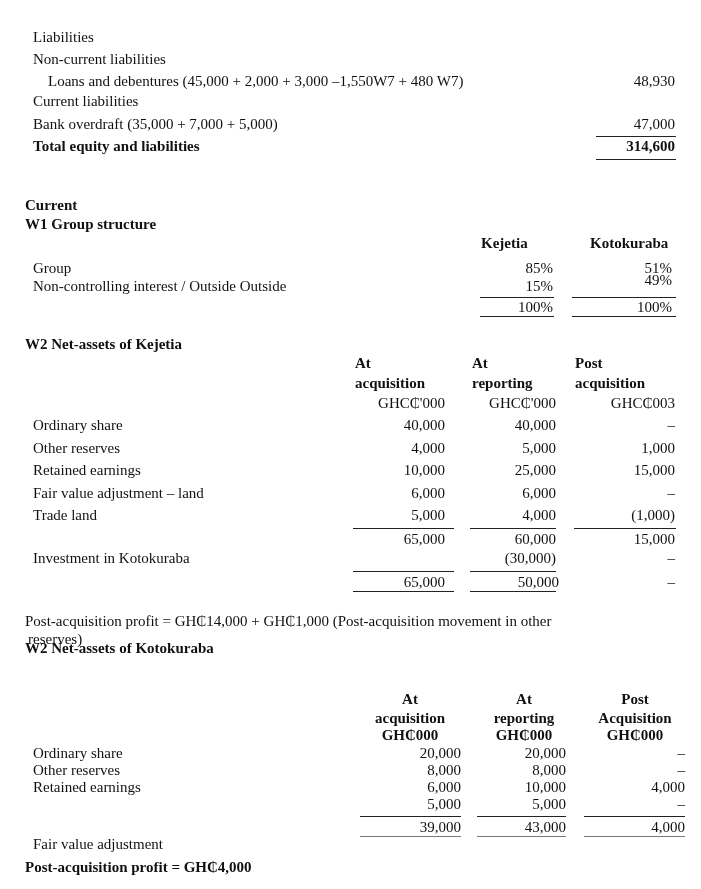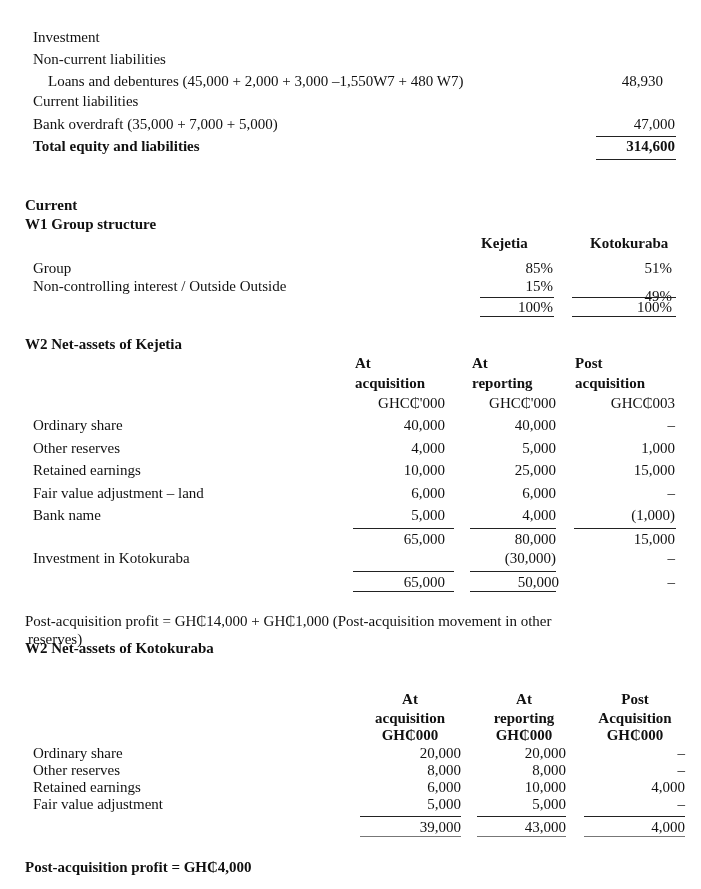--- a/index.html
+++ b/index.html
@@ -10,42 +10,42 @@
   }
   .abs { position: absolute; white-space: nowrap; }
   .r { text-align: right; }
   .c { text-align: center; }
   .b { font-weight: bold; }
   .rule { position: absolute; height: 0; border-top: 1px solid #222; }
 </style>
 </head>
 <body>
 
-<div class="abs" style="left:33px;top:29px">Investment</div>
+<div class="abs" style="left:33px;top:29px">Liabilities</div>
 <div class="abs" style="left:33px;top:51px">Non-current liabilities</div>
 <div class="abs" style="left:48px;top:73px">Loans and debentures (45,000 + 2,000 + 3,000 –1,550W7 + 480 W7)</div>
-<div class="abs r" style="right:38px;top:73px">48,930</div>
+<div class="abs r" style="right:26px;top:73px">48,930</div>
 <div class="abs" style="left:33px;top:93px">Current liabilities</div>
 <div class="abs" style="left:33px;top:116px">Bank overdraft (35,000 + 7,000 + 5,000)</div>
 <div class="abs r" style="right:26px;top:116px">47,000</div>
 <div class="rule" style="left:596px;width:80px;top:136px"></div>
 <div class="abs b" style="left:33px;top:138px">Total equity and liabilities</div>
 <div class="abs r b" style="right:26px;top:138px">314,600</div>
 <div class="rule" style="left:596px;width:80px;top:159px"></div>
 
 <div class="abs b" style="left:25px;top:197px">Current</div>
 <div class="abs b" style="left:25px;top:216px">W1 Group structure</div>
 <div class="abs b" style="left:481px;top:235px">Kejetia</div>
 <div class="abs b" style="left:590px;top:235px">Kotokuraba</div>
 <div class="abs" style="left:33px;top:260px">Group</div>
 <div class="abs r" style="right:148px;top:260px">85%</div>
 <div class="abs r" style="right:29px;top:260px">51%</div>
 <div class="abs" style="left:33px;top:278px">Non-controlling interest / Outside Outside</div>
 <div class="abs r" style="right:148px;top:278px">15%</div>
-<div class="abs r" style="right:29px;top:288px">49%</div>
+<div class="abs r" style="right:29px;top:272px">49%</div>
 <div class="rule" style="left:480px;width:74px;top:297px"></div>
 <div class="rule" style="left:572px;width:104px;top:297px"></div>
 <div class="abs r" style="right:148px;top:299px">100%</div>
 <div class="abs r" style="right:29px;top:299px">100%</div>
 <div class="rule" style="left:480px;width:74px;top:316px"></div>
 <div class="rule" style="left:572px;width:104px;top:316px"></div>
 
 <div class="abs b" style="left:25px;top:336px">W2 Net-assets of Kejetia</div>
 <div class="abs b" style="left:355px;top:355px">At</div>
 <div class="abs b" style="left:355px;top:375px">acquisition</div>
@@ -70,31 +70,31 @@
 <div class="abs" style="left:33px;top:462px">Retained earnings</div>
 <div class="abs r" style="right:256px;top:462px">10,000</div>
 <div class="abs r" style="right:145px;top:462px">25,000</div>
 <div class="abs r" style="right:26px;top:462px">15,000</div>
 
 <div class="abs" style="left:33px;top:485px">Fair value adjustment – land</div>
 <div class="abs r" style="right:256px;top:485px">6,000</div>
 <div class="abs r" style="right:145px;top:485px">6,000</div>
 <div class="abs r" style="right:26px;top:485px">–</div>
 
-<div class="abs" style="left:33px;top:507px">Bank name</div>
+<div class="abs" style="left:33px;top:507px">Trade land</div>
 <div class="abs r" style="right:256px;top:507px">5,000</div>
 <div class="abs r" style="right:145px;top:507px">4,000</div>
 <div class="abs r" style="right:26px;top:507px">(1,000)</div>
 
 <div class="rule" style="left:353px;width:101px;top:528px"></div>
 <div class="rule" style="left:470px;width:86px;top:528px"></div>
 <div class="rule" style="left:574px;width:102px;top:528px"></div>
 
 <div class="abs r" style="right:256px;top:531px">65,000</div>
-<div class="abs r" style="right:145px;top:531px">80,000</div>
+<div class="abs r" style="right:145px;top:531px">60,000</div>
 <div class="abs r" style="right:26px;top:531px">15,000</div>
 
 <div class="abs" style="left:33px;top:550px">Investment in Kotokuraba</div>
 <div class="abs r" style="right:145px;top:550px">(30,000)</div>
 <div class="abs r" style="right:26px;top:550px">–</div>
 
 <div class="rule" style="left:353px;width:101px;top:571px"></div>
 <div class="rule" style="left:470px;width:86px;top:571px"></div>
 <div class="abs r" style="right:256px;top:574px">65,000</div>
 <div class="abs r" style="right:142px;top:574px">50,000</div>
@@ -124,21 +124,21 @@
 <div class="abs" style="left:33px;top:762px">Other reserves</div>
 <div class="abs r" style="right:240px;top:762px">8,000</div>
 <div class="abs r" style="right:135px;top:762px">8,000</div>
 <div class="abs r" style="right:16px;top:762px">–</div>
 
 <div class="abs" style="left:33px;top:779px">Retained earnings</div>
 <div class="abs r" style="right:240px;top:779px">6,000</div>
 <div class="abs r" style="right:135px;top:779px">10,000</div>
 <div class="abs r" style="right:16px;top:779px">4,000</div>
 
-<div class="abs" style="left:33px;top:796px">Fair value adjustment</div>
+<div class="abs" style="left:33px;top:836px">Fair value adjustment</div>
 <div class="abs r" style="right:240px;top:796px">5,000</div>
 <div class="abs r" style="right:135px;top:796px">5,000</div>
 <div class="abs r" style="right:16px;top:796px">–</div>
 
 <div class="rule" style="left:360px;width:101px;top:816px"></div>
 <div class="rule" style="left:477px;width:89px;top:816px"></div>
 <div class="rule" style="left:584px;width:101px;top:816px"></div>
 <div class="abs r" style="right:240px;top:819px">39,000</div>
 <div class="abs r" style="right:135px;top:819px">43,000</div>
 <div class="abs r" style="right:16px;top:819px">4,000</div>

